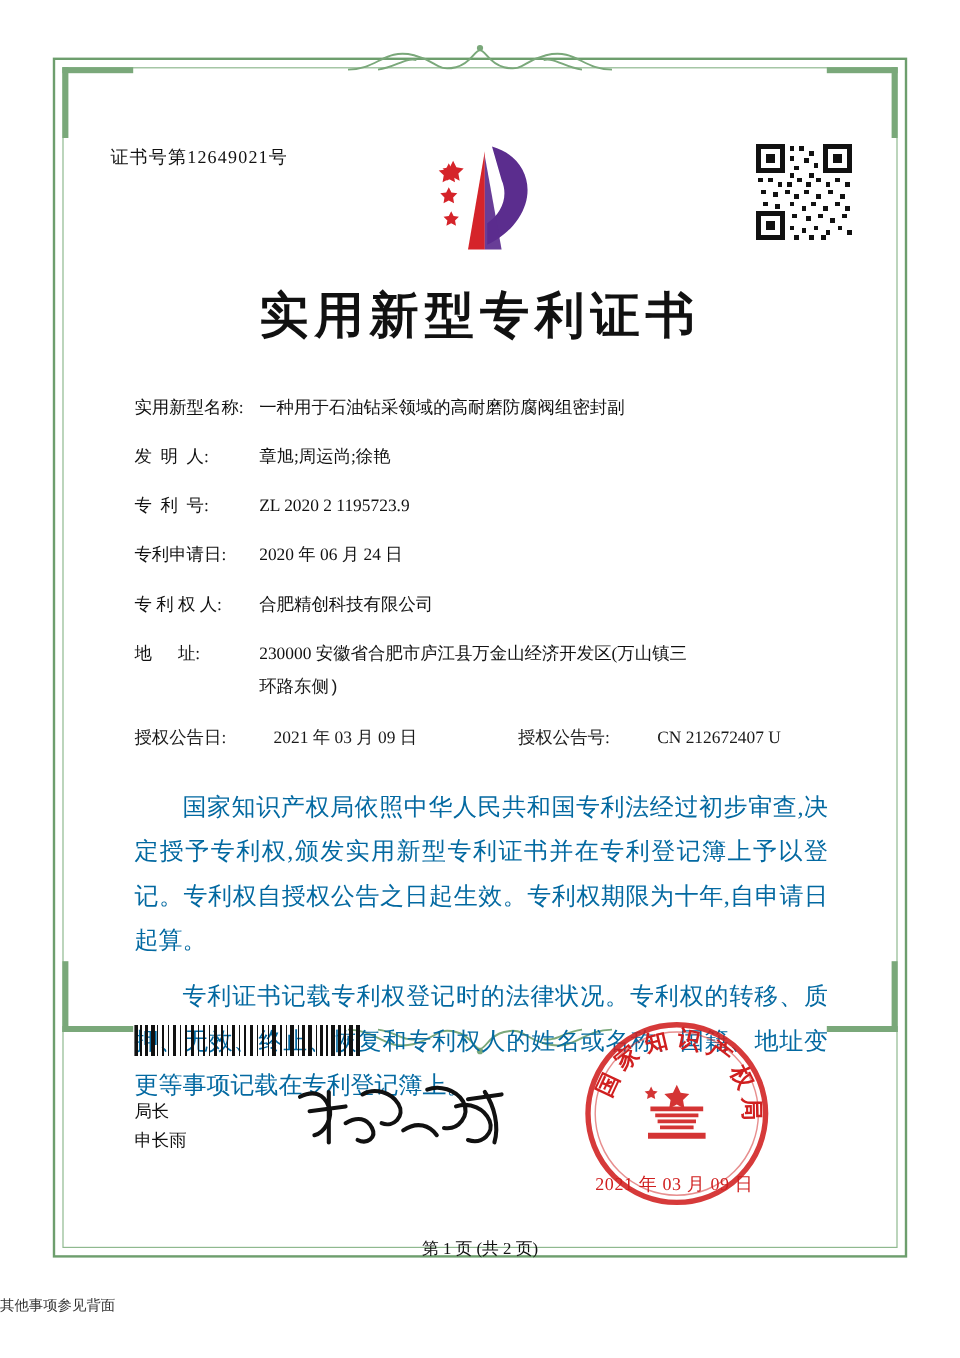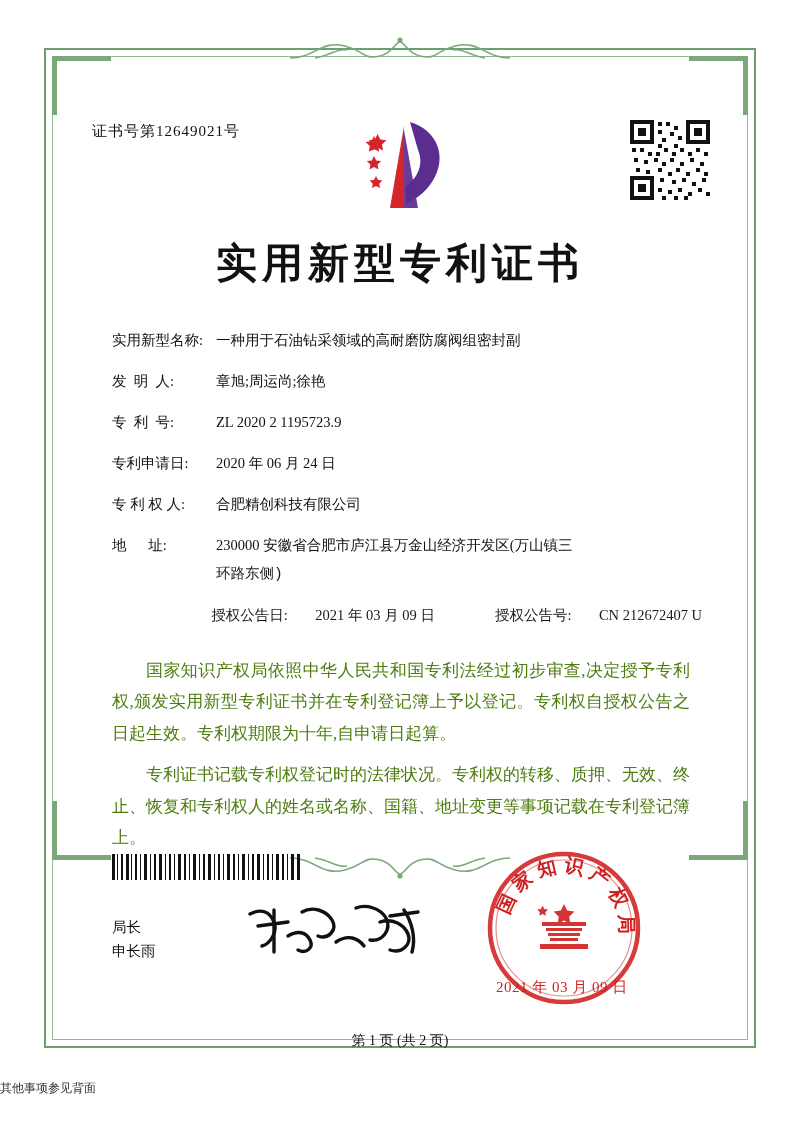--- a/index.html
+++ b/index.html
@@ -118,44 +118,45 @@
   .field-label {
     flex: 0 0 104px;
     white-space: pre;
     color: #111;
   }
   .field-value {
     flex: 1 1 auto;
     color: #111;
   }
   .field-row.two-col {
-    justify-content: flex-end;
+    justify-content: flex-start;
+    gap: 12px;
   }
   .field-row.two-col .spacer {
     flex: 0 0 60px;
   }
   .field-label-2 {
     flex: 0 0 104px;
     white-space: pre;
   }
   .addr-second {
     margin-left: 104px;
     font-family: Liberation Mono, monospace;
   }
 
   
   .paragraphs {
     position: absolute;
     left: 112px;
     top: 655px;
     width: 578px;
-    font-size: 17px;
+    font-size: 20px;
     line-height: 1.85;
     text-align: justify;
-    color: #4d7c0f;
+    color: #0369a1;
   }
   .paragraphs p {
     margin: 0 0 10px 0;
     text-indent: 2em;
   }
 
   
   .barcode {
     position: absolute;
     left: 112px;

